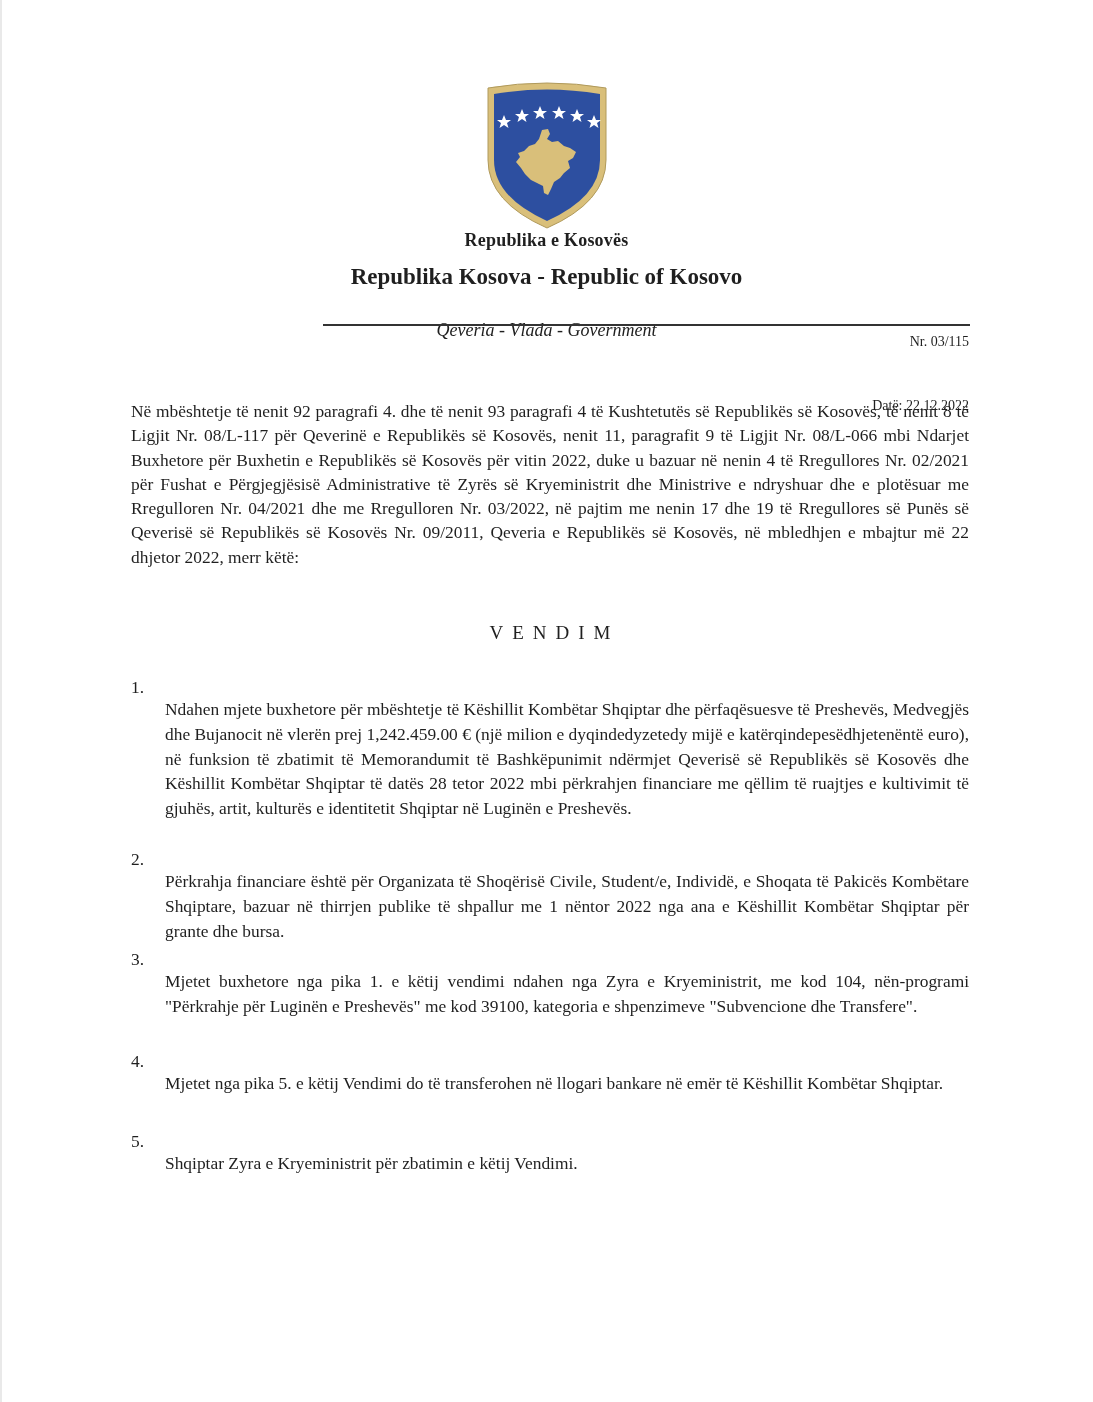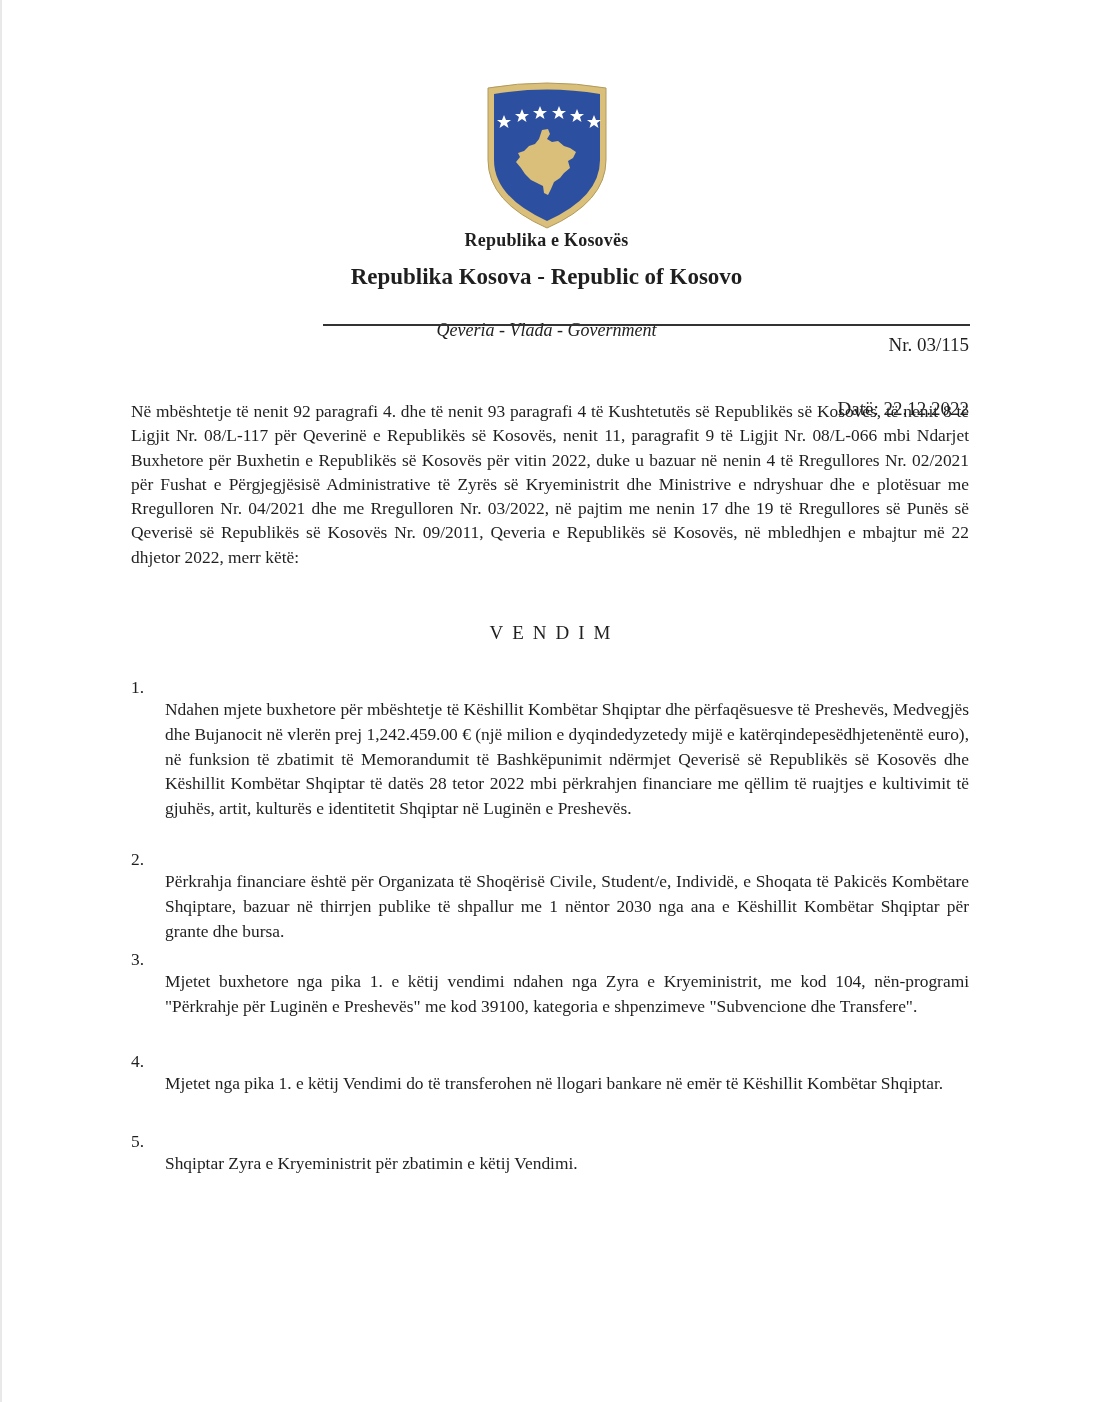--- a/index.html
+++ b/index.html
@@ -6,21 +6,21 @@
   body {
     width: 1093px; height: 1402px; position: relative; overflow: hidden;
     font-family: "Liberation Serif", "DejaVu Serif", serif; color: #1f1f1f;
   }
   .emblem { position: absolute; left: 484px; top: 82px; width: 126px; height: 148px; }
   .head { position: absolute; left: 0; width: 1093px; text-align: center; }
   .h1 { top: 230px; font-size: 18px; font-weight: bold; letter-spacing: 0.2px; }
   .h2 { top: 264px; font-size: 23px; font-weight: bold; }
   .h3 { top: 296px; font-size: 18px; font-style: italic; margin-top: 24px; }
   .rule { position: absolute; left: 323px; width: 647px; top: 324px; height: 0; border-top: 2px solid #333; }
-  .ref { position: absolute; right: 124px; text-align: left; font-size: 19px; }
+  .ref { position: absolute; right: 124px; text-align: left; font-size: 14px; }
   .ref-nr { top: 334px; }
   .ref-date { top: 358px; margin-top: 40px; }
   .preamble {
     position: absolute; left: 131px; top: 399px; width: 838px;
     font-size: 17.4px; line-height: 24.3px; text-align: justify; text-align-last: left;
   }
   .title {
     position: absolute; left: 0; width: 1093px; top: 622px; text-align: center;
     font-size: 19px; letter-spacing: 9px; padding-left: 16px; box-sizing: border-box;
   }
@@ -67,26 +67,26 @@
 <div class="preamble">Në mbështetje të nenit 92 paragrafi 4. dhe të nenit 93 paragrafi 4 të Kushtetutës së Republikës së Kosovës, të nenit 8 të Ligjit Nr. 08/L-117 për Qeverinë e Republikës së Kosovës, nenit 11, paragrafit 9 të Ligjit Nr. 08/L-066 mbi Ndarjet Buxhetore për Buxhetin e Republikës së Kosovës për vitin 2022, duke u bazuar në nenin 4 të Rregullores Nr. 02/2021 për Fushat e Përgjegjësisë Administrative të Zyrës së Kryeministrit dhe Ministrive e ndryshuar dhe e plotësuar me Rregulloren Nr. 04/2021 dhe me Rregulloren Nr. 03/2022, në pajtim me nenin 17 dhe 19 të Rregullores së Punës së Qeverisë së Republikës së Kosovës Nr. 09/2011, Qeveria e Republikës së Kosovës, në mbledhjen e mbajtur më 22 dhjetor 2022, merr këtë:</div>
 
 <div class="title">VENDIM</div>
 
 <div class="item i1">
   <span class="num">1.</span>
   <span class="txt">Ndahen mjete buxhetore për mbështetje të Këshillit Kombëtar  Shqiptar dhe përfaqësuesve të Preshevës, Medvegjës dhe Bujanocit në vlerën prej 1,242.459.00 € (një milion e dyqindedyzetedy mijë e katërqindepesëdhjetenëntë euro), në funksion të zbatimit të Memorandumit të Bashkëpunimit ndërmjet Qeverisë së Republikës së Kosovës dhe Këshillit Kombëtar Shqiptar të datës 28 tetor 2022 mbi përkrahjen financiare me qëllim të ruajtjes e kultivimit të gjuhës, artit, kulturës e identitetit Shqiptar në Luginën e Preshevës.</span>
 </div>
 <div class="item i2">
   <span class="num">2.</span>
-  <span class="txt">Përkrahja financiare është për Organizata të Shoqërisë Civile, Student/e, Individë, e Shoqata të Pakicës Kombëtare Shqiptare, bazuar në thirrjen publike të shpallur me 1 nëntor 2030 nga ana e Këshillit Kombëtar Shqiptar për grante dhe bursa.</span>
+  <span class="txt">Përkrahja financiare është për Organizata të Shoqërisë Civile, Student/e, Individë, e Shoqata të Pakicës Kombëtare Shqiptare, bazuar në thirrjen publike të shpallur me 1 nëntor 2022 nga ana e Këshillit Kombëtar Shqiptar për grante dhe bursa.</span>
 </div>
 <div class="item i3">
   <span class="num">3.</span>
   <span class="txt">Mjetet buxhetore nga pika 1. e këtij vendimi ndahen nga Zyra e Kryeministrit, me kod 104, nën-programi "Përkrahje për Luginën e Preshevës" me kod 39100, kategoria e shpenzimeve "Subvencione dhe Transfere".</span>
 </div>
 <div class="item i4">
   <span class="num">4.</span>
-  <span class="txt">Mjetet nga pika 1. e këtij Vendimi do të transferohen në llogari bankare në emër të Këshillit Kombëtar Shqiptar.</span>
+  <span class="txt">Mjetet nga pika 5. e këtij Vendimi do të transferohen në llogari bankare në emër të Këshillit Kombëtar Shqiptar.</span>
 </div>
 <div class="item i5">
   <span class="num">5.</span>
   <span class="txt">Shqiptar Zyra e Kryeministrit për zbatimin e këtij Vendimi.</span>
 </div>
 
 </body></html>

